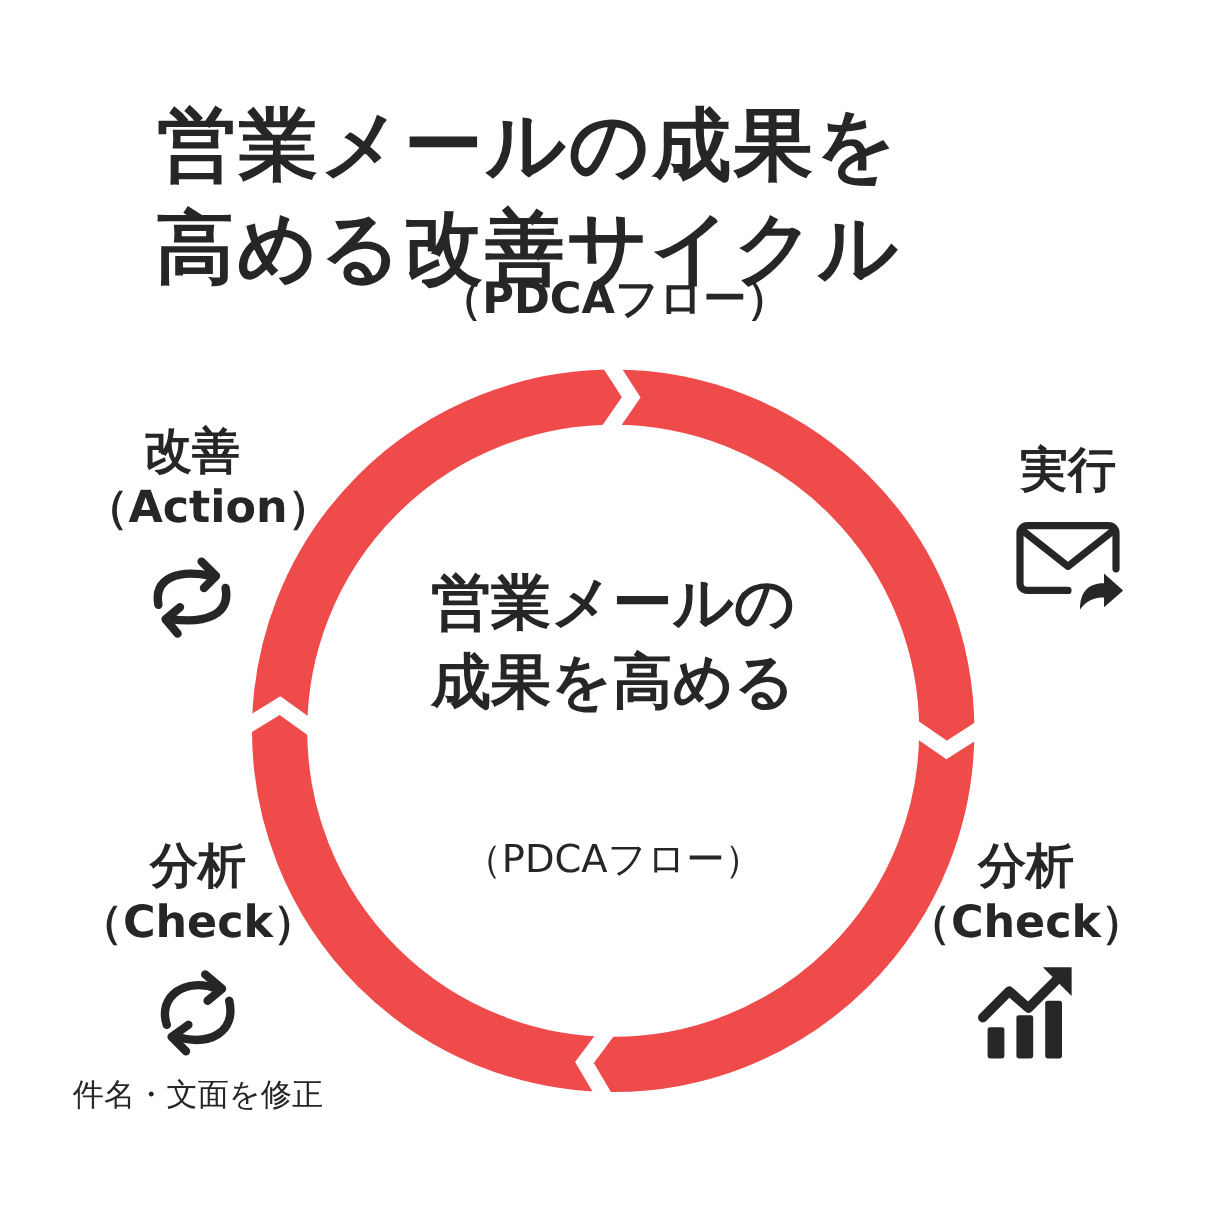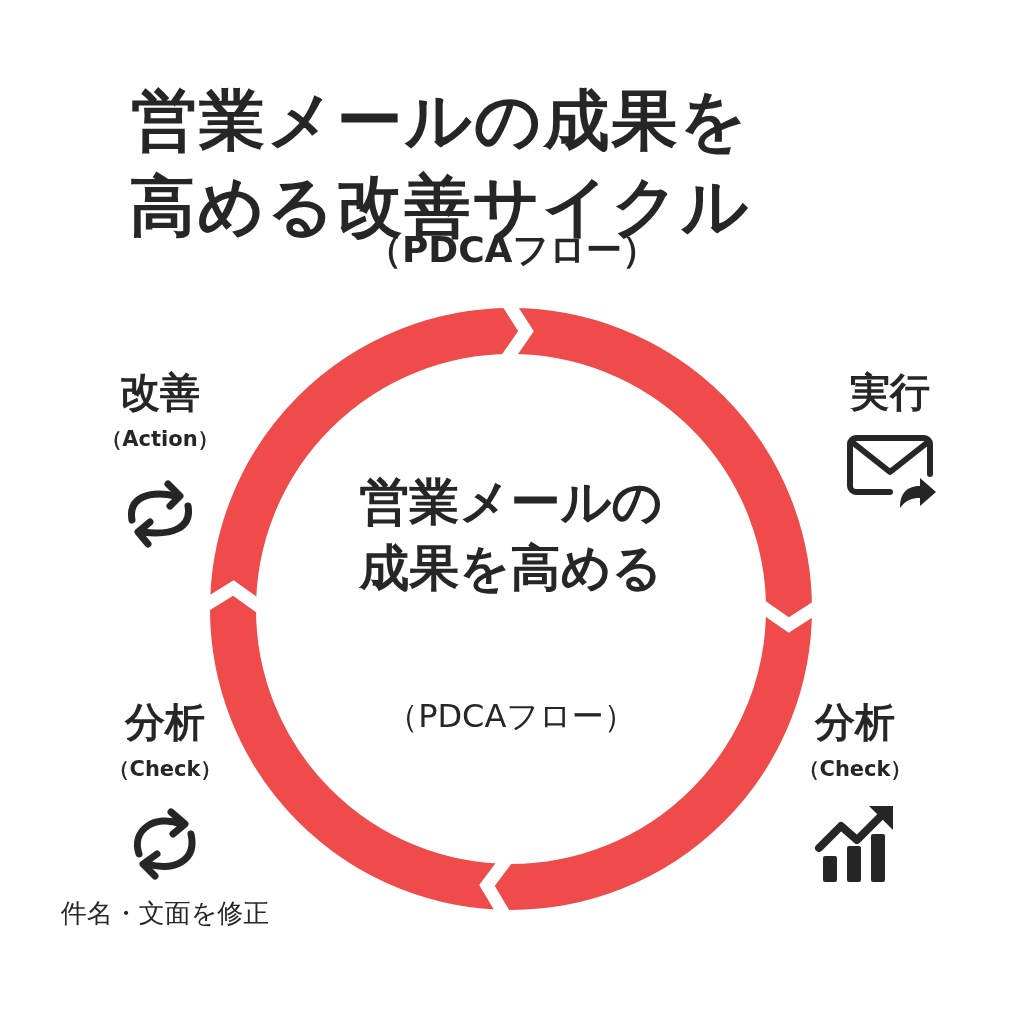--- a/index.html
+++ b/index.html
@@ -19,21 +19,21 @@
   .center-text {
     position: absolute; left: 311px; width: 400px; top: 469px; text-align: center;
     font-weight: bold; font-size: 50px; line-height: 66px; color: #262626;
   }
   .center-sub {
     position: absolute; left: 311px; width: 400px; top: 696px; text-align: center;
     font-size: 32px; line-height: 40px; color: #262626;
   }
   .label-group { position: absolute; text-align: center; }
   .label-ja { font-weight: bold; font-size: 40px; line-height: 48px; }
-  .label-en { font-size: 21px; line-height: 38px; font-weight: bold; margin-top: 4px; }
+  .label-en { font-size: 37px; line-height: 38px; font-weight: bold; margin-top: 4px; }
   .icon { display: block; margin: 14px auto 0; }
   .caption { font-size: 26px; line-height: 34px; white-space: nowrap; }
 </style>
 </head>
 <body>
 
 <div class="title">
   <div>営業メールの成果を</div>
   <div>高める改善サイクル</div>
 </div>
@@ -70,21 +70,21 @@
     </g>
   </g>
 </svg>
 
 <div class="center-text">
   <div>営業メールの</div>
   <div>成果を高める</div>
 </div>
 <div class="center-sub">（PDCAフロー）</div>
 
-<div class="label-group" style="left:70px; top:368px; width:180px;">
+<div class="label-group" style="left:70px; top:352px; width:180px;">
   <div class="label-ja">改善</div>
   <div class="label-en">（Action）</div>
   <svg class="icon" width="80" height="80" viewBox="0 0 80 80">
     <g fill="none" stroke="#262626" stroke-width="7" stroke-linecap="round" stroke-linejoin="round">
       <path d="M12 48 C 8 26, 28 18, 56 24"></path>
       <polyline points="48,12 60,24 50,34"></polyline>
       <path d="M68 34 C 72 56, 52 64, 22 60"></path>
       <polyline points="30,50 18,60 28,72"></polyline>
     </g>
   </svg>

